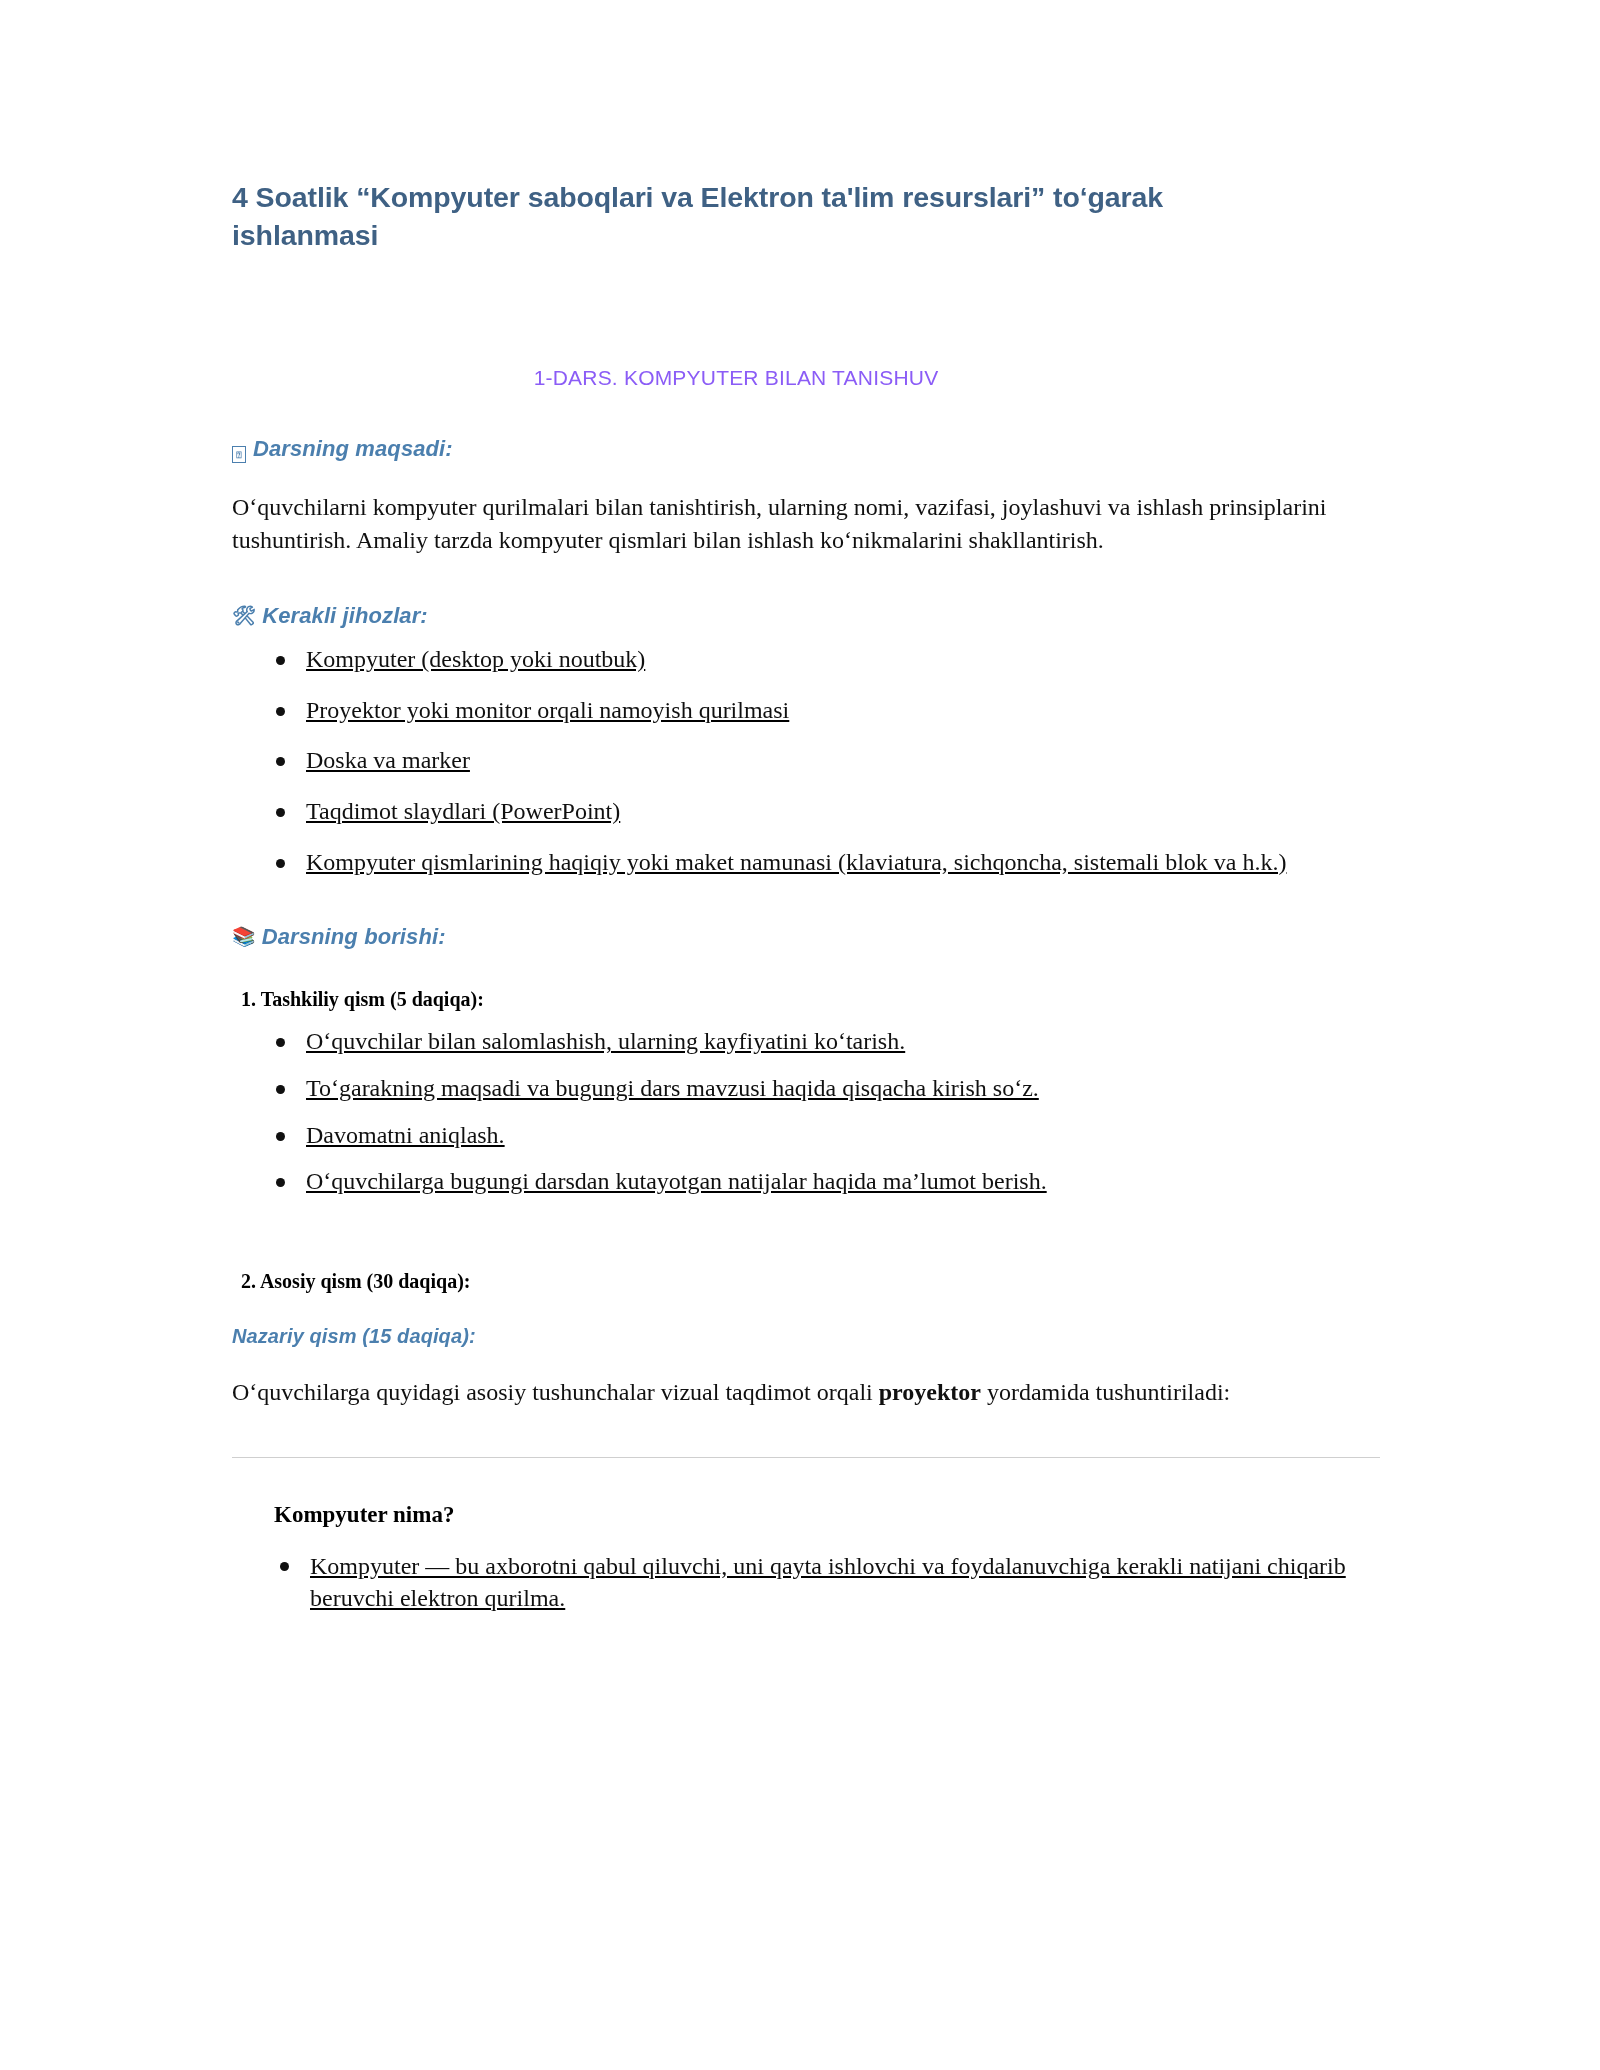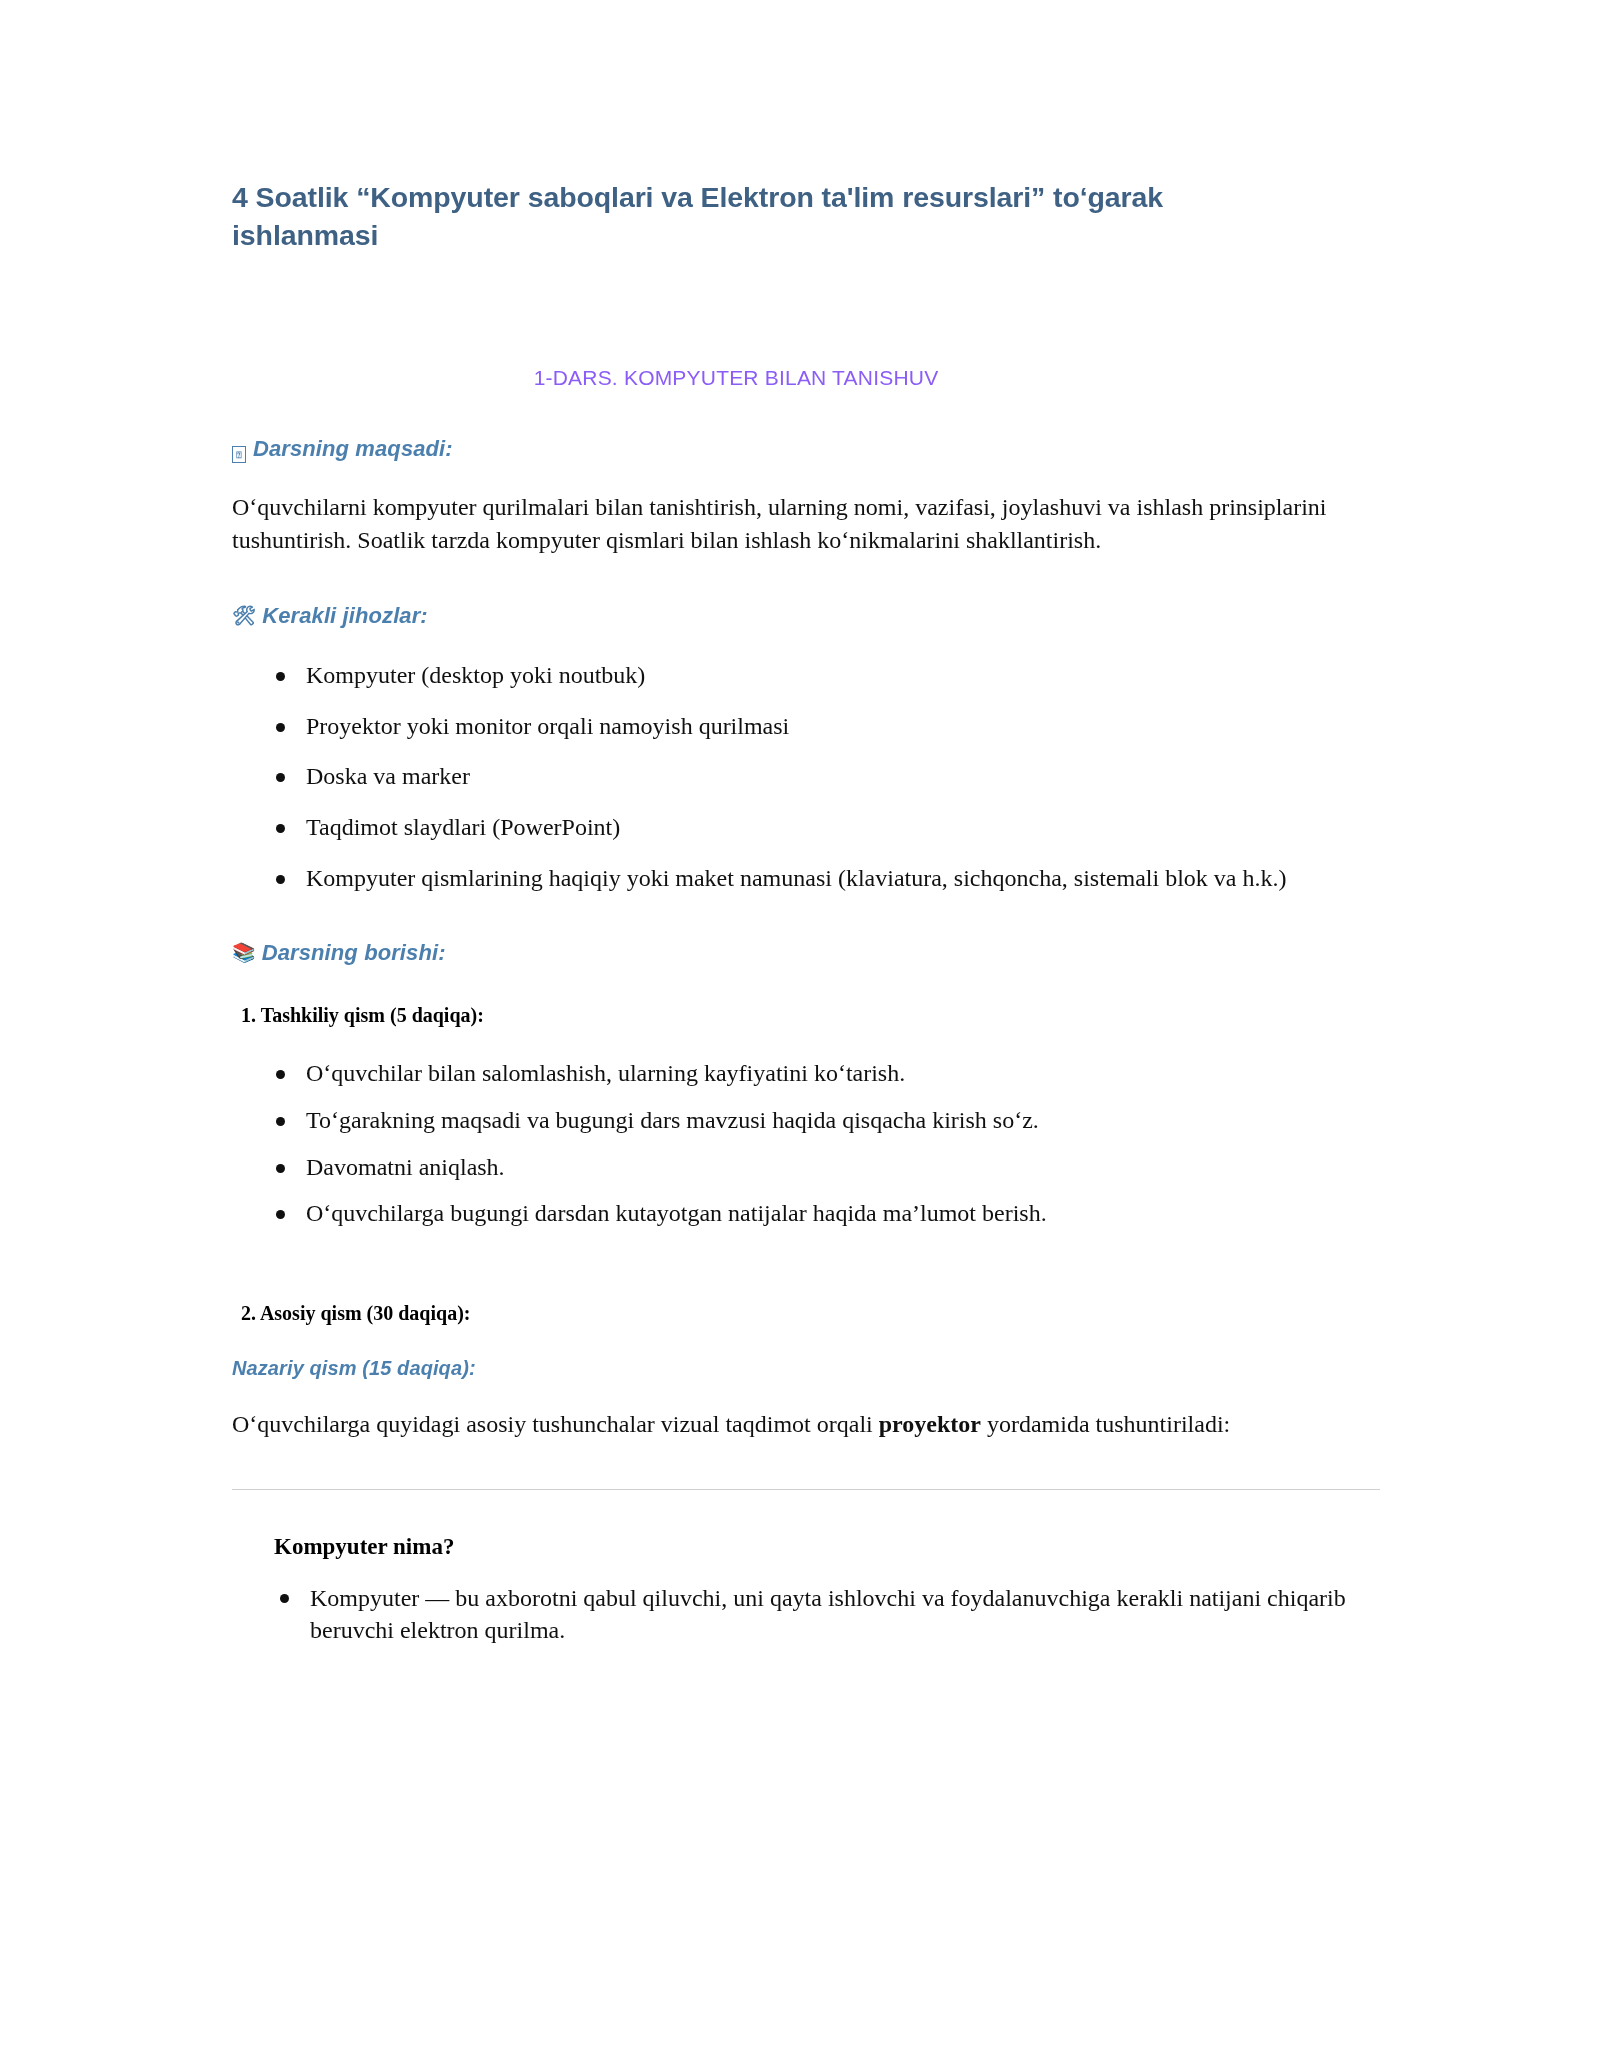--- a/index.html
+++ b/index.html
@@ -111,23 +111,24 @@
   .sec-head {
     font-weight: bold;
     font-size: 20px;
     margin: 38px 0 0 9px;
     color: #000000;
   }
   .sec-head.spaced { margin-top: 72px; }
 
   
   ul.bullets {
-    margin: 30px 0 0 0;
+    margin: 14px 0 0 0;
     padding: 0 0 0 70px;
     list-style: none;
+    text-decoration: underline;
   }
   ul.bullets li {
     position: relative;
     font-size: 24px;
     line-height: 1.36;
     margin: 0 0 18px 0;
     padding-left: 4px;
     color: #101010;
   }
   ul.bullets li:last-child { margin-bottom: 0; }
@@ -175,21 +176,21 @@
   <div class="content">
 
     <h1 class="doc-title">4 Soatlik “Kompyuter saboqlari va Elektron ta'lim resurslari” to‘garak ishlanmasi</h1>
 
     <div class="lesson-heading">1-DARS. KOMPYUTER BILAN TANISHUV</div>
 
     <div class="blue-head">
       <span class="tofu">⍰</span><span>Darsning maqsadi:</span>
     </div>
 
-    <p class="body">O‘quvchilarni kompyuter qurilmalari bilan tanishtirish, ularning nomi, vazifasi, joylashuvi va ishlash prinsiplarini tushuntirish. Soatlik tarzda kompyuter qismlari bilan ishlash ko‘nikmalarini shakllantirish.</p>
+    <p class="body">O‘quvchilarni kompyuter qurilmalari bilan tanishtirish, ularning nomi, vazifasi, joylashuvi va ishlash prinsiplarini tushuntirish. Amaliy tarzda kompyuter qismlari bilan ishlash ko‘nikmalarini shakllantirish.</p>
 
     <div class="blue-head">
       <span class="emoji">🛠</span><span>Kerakli jihozlar:</span>
     </div>
 
     <ul class="bullets">
       <li>Kompyuter (desktop yoki noutbuk)</li>
       <li>Proyektor yoki monitor orqali namoyish qurilmasi</li>
       <li>Doska va marker</li>
       <li>Taqdimot slaydlari (PowerPoint)</li>

